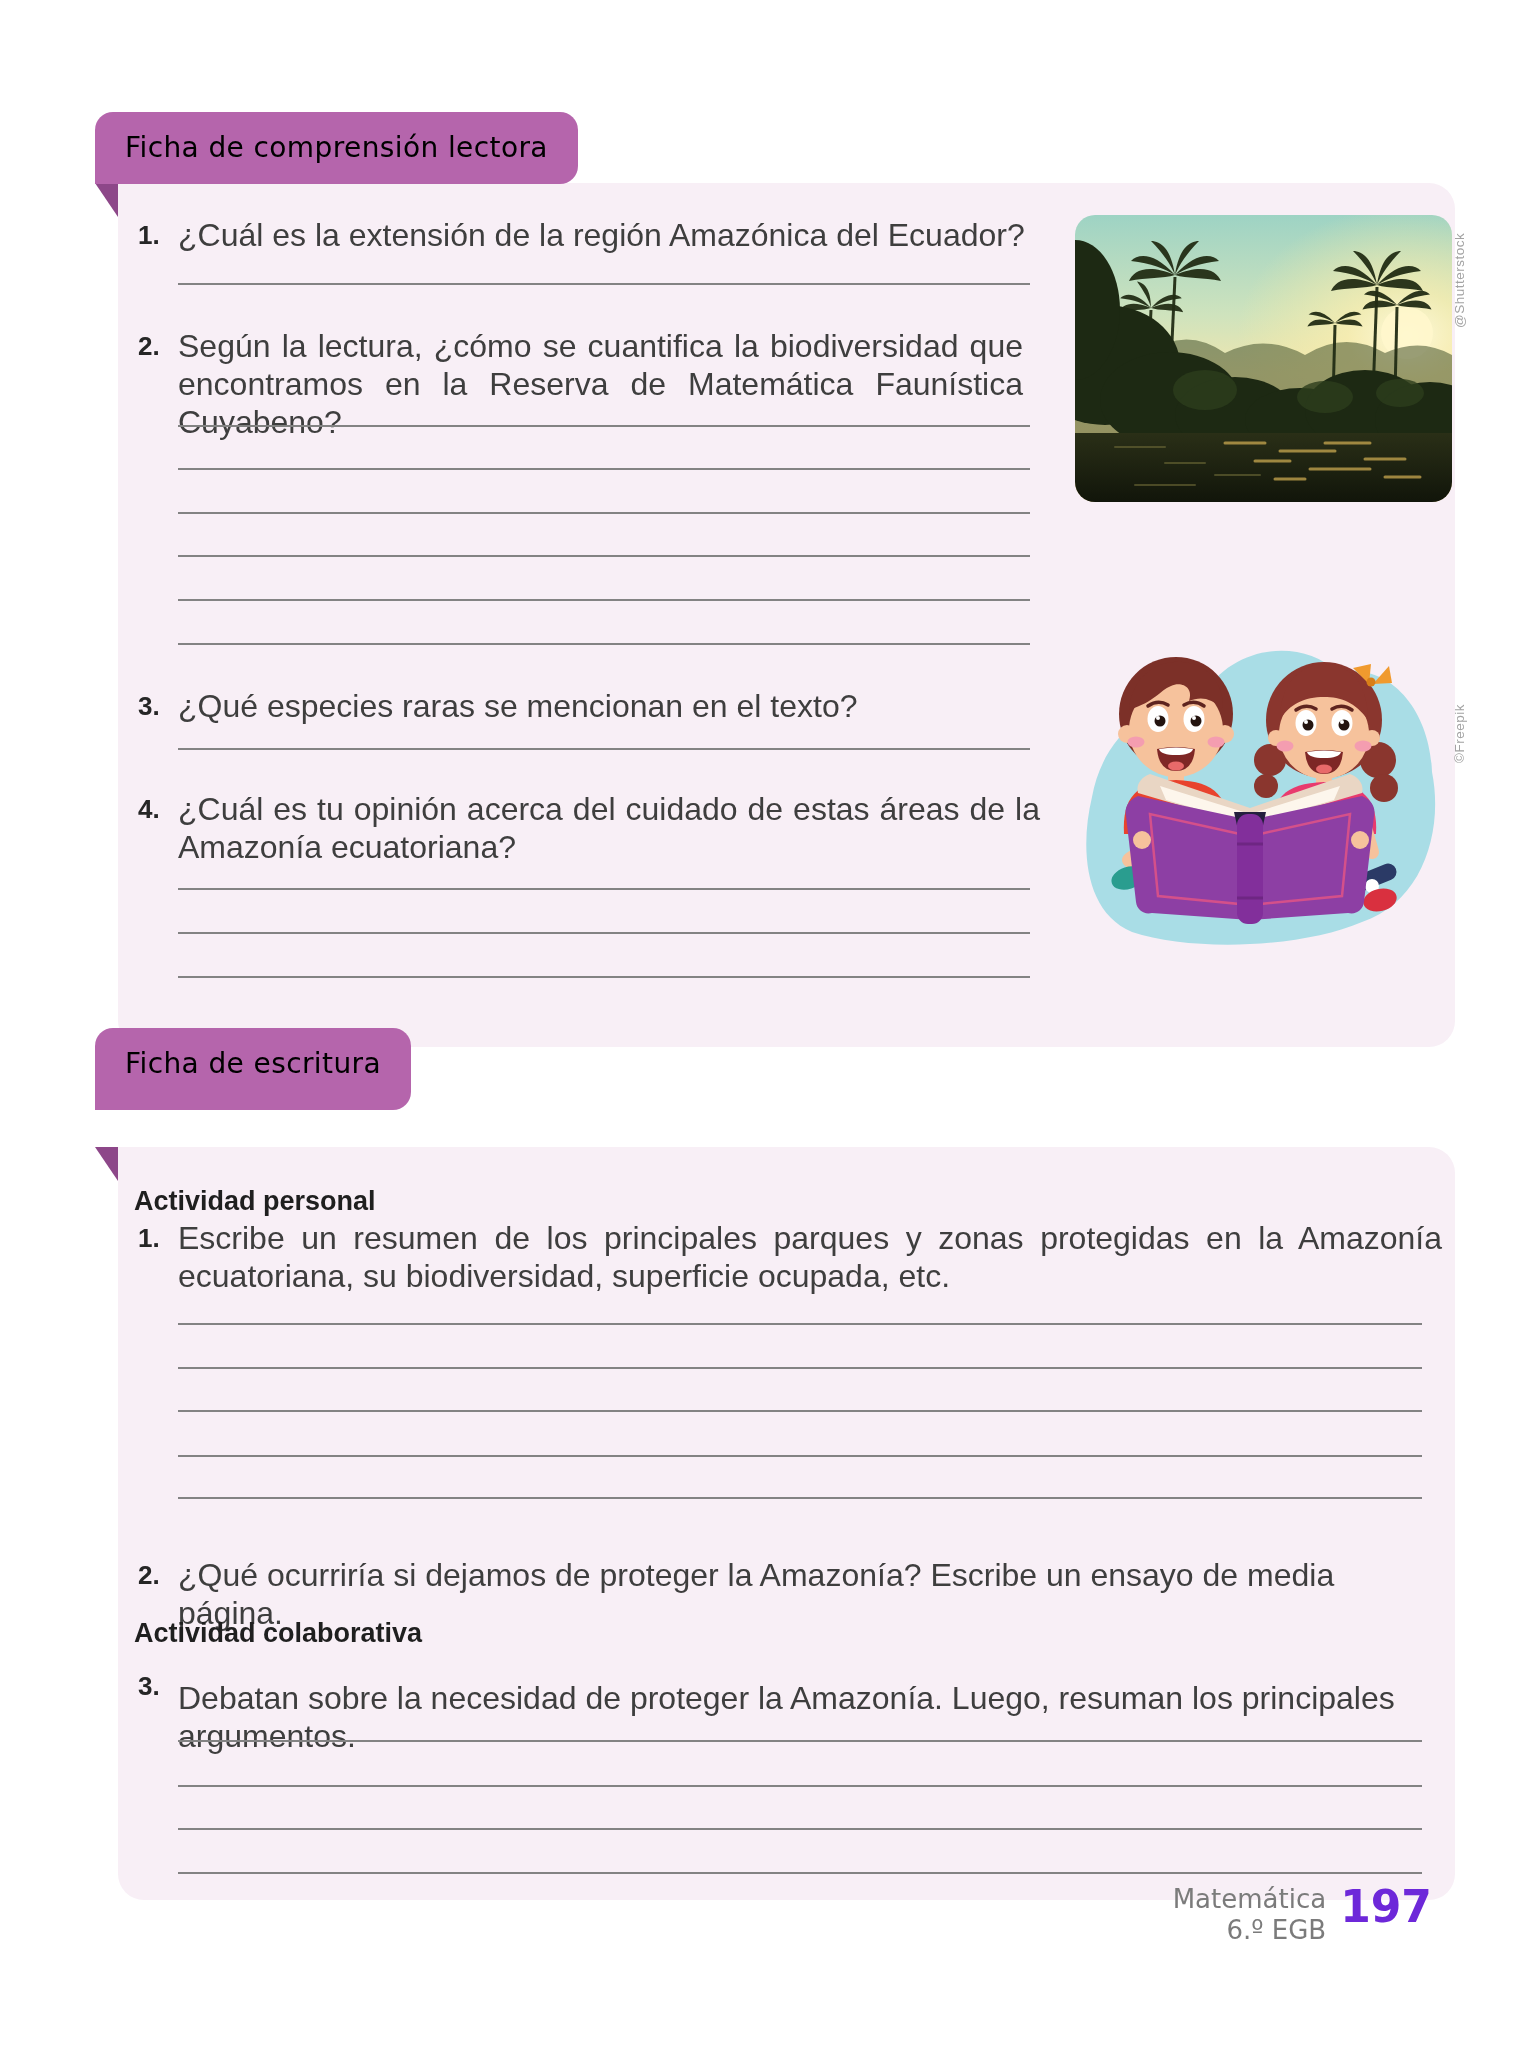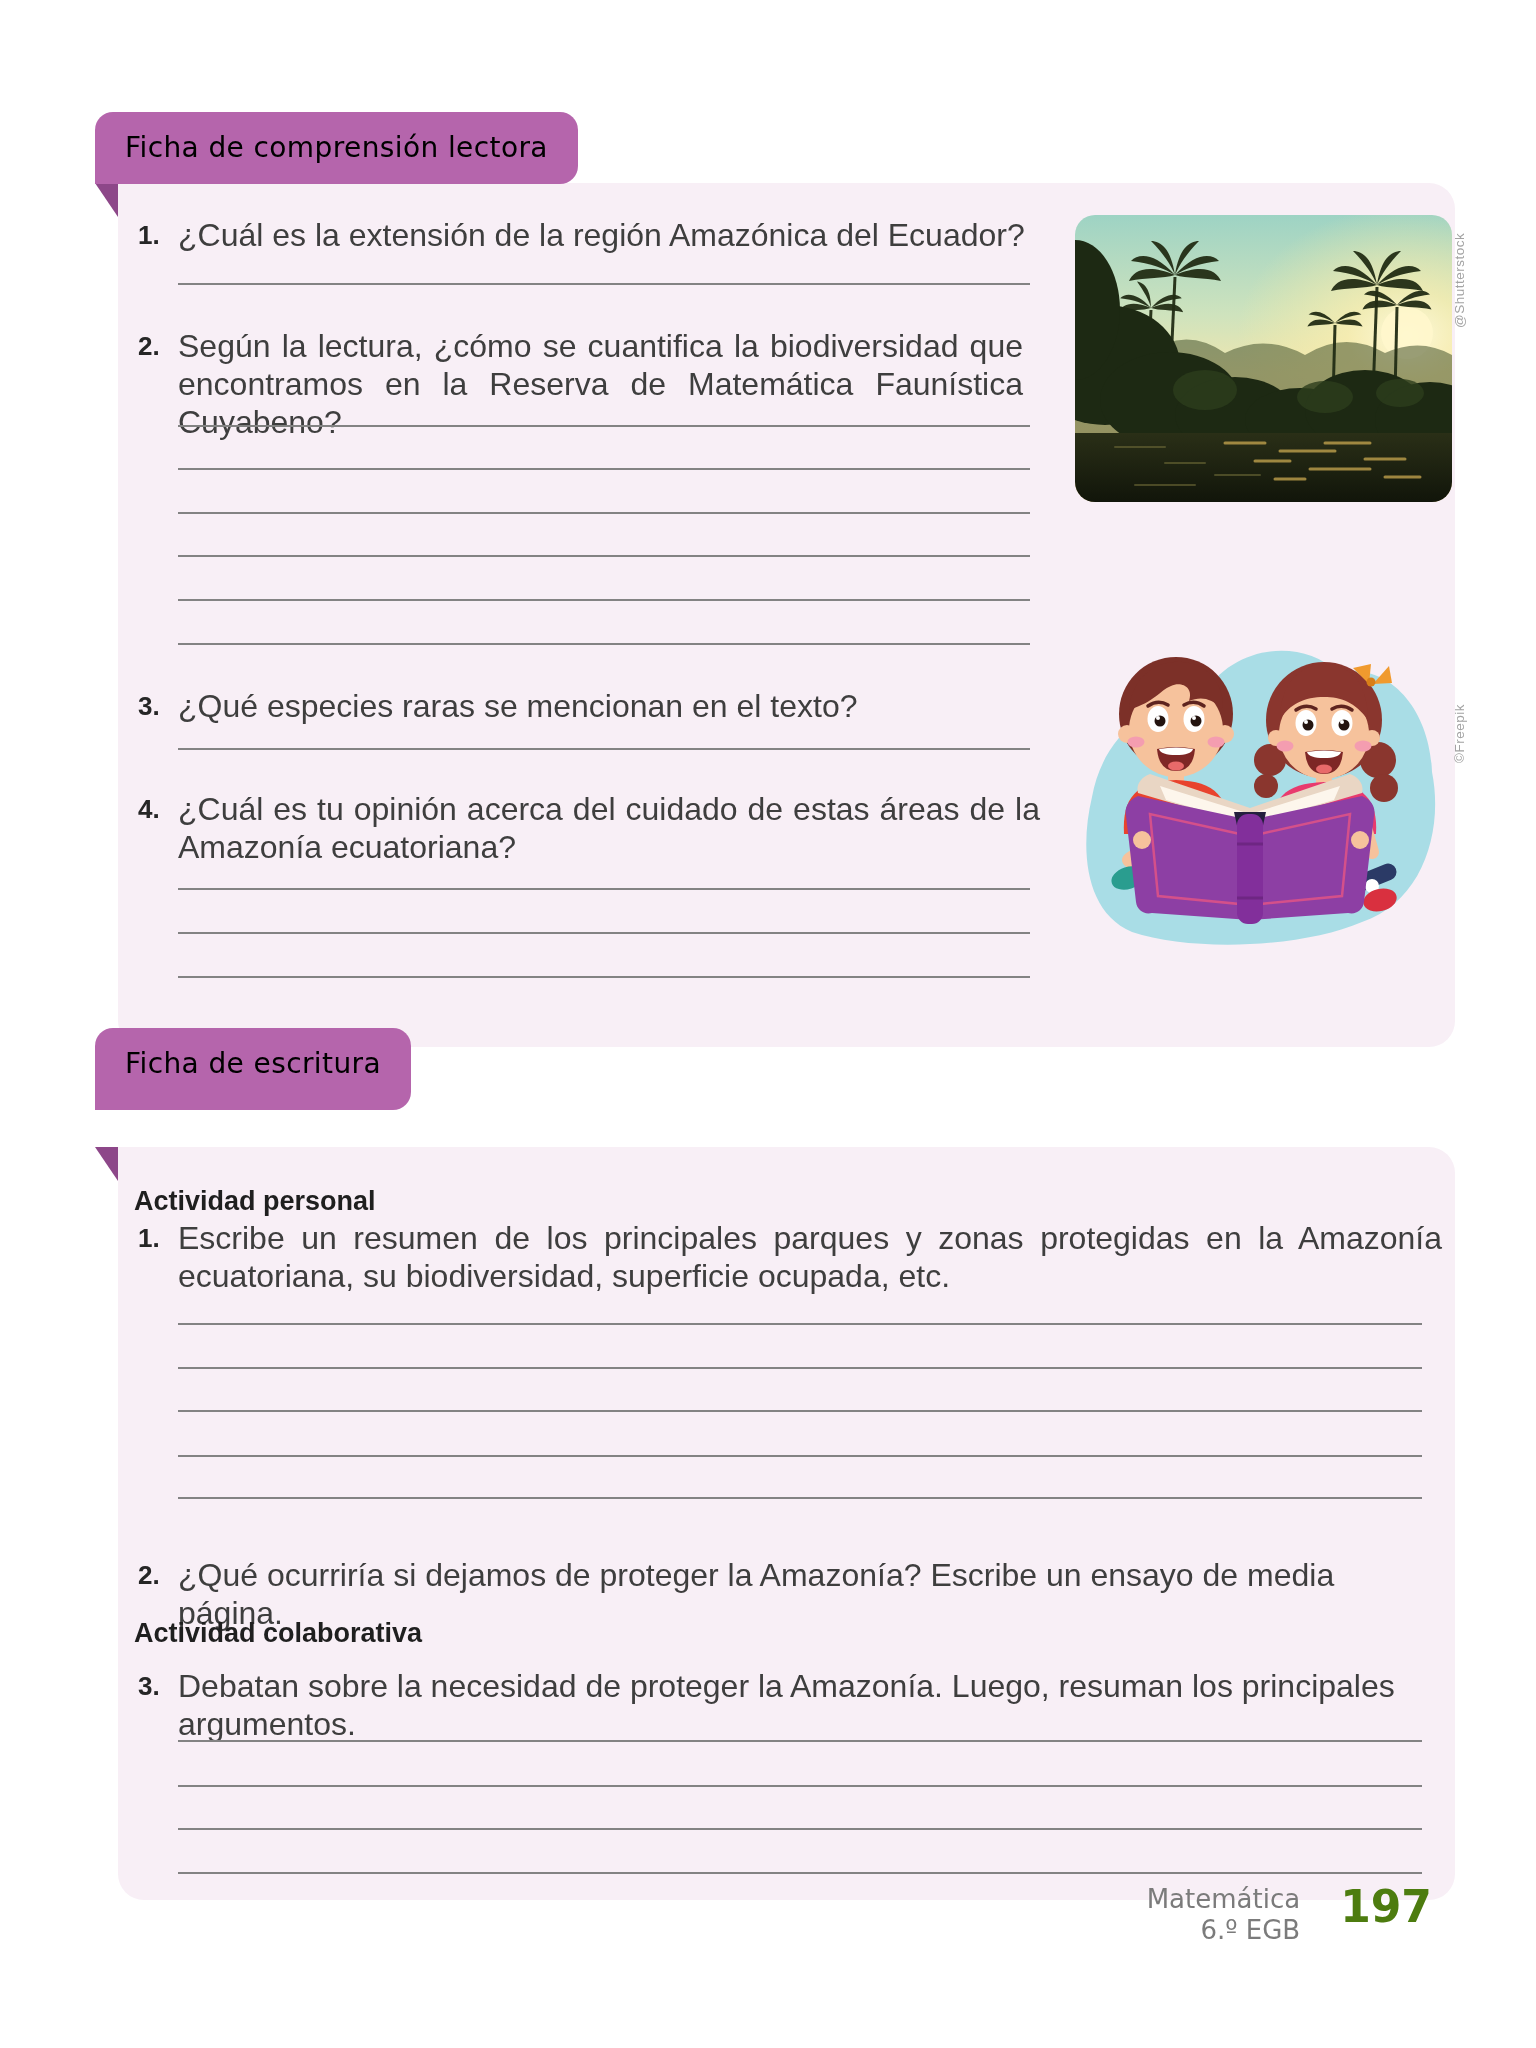--- a/index.html
+++ b/index.html
@@ -17,22 +17,22 @@
   .qtext{flex:1;font-size:32px;line-height:38px;color:#3e3e3e;text-align:justify;}
   .qtext.stretch{text-align:justify;text-align-last:justify;white-space:normal;}
   .heading{position:absolute;font-size:27px;font-weight:bold;color:#1f1f1f;z-index:4;}
   .ln{position:absolute;height:0;border-top:2px solid #838383;z-index:4;}
   .imgbox{position:absolute;border-radius:20px;overflow:hidden;z-index:4;}
   .credit{position:absolute;color:#a3a3a3;font-size:13.5px;letter-spacing:.5px;white-space:nowrap;
           transform:rotate(-90deg);transform-origin:left bottom;z-index:4;}
   .footer{position:absolute;top:1884px;right:104px;display:flex;gap:14px;align-items:flex-start;z-index:4;}
   .footer-text{text-align:right;font-family:"DejaVu Sans","Liberation Sans",sans-serif;
                font-size:26px;line-height:31px;color:#7b7b7b;}
-  .page-num{font-size:44px;line-height:46px;font-weight:bold;color:#4d7c0f;
-            font-family:"DejaVu Sans","Liberation Sans",sans-serif;margin-left:26px;}
+  .page-num{font-size:44px;line-height:46px;font-weight:bold;color:#6d28d9;
+            font-family:"DejaVu Sans","Liberation Sans",sans-serif;}
   svg{display:block;}
 </style>
 </head>
 <body>
 
 <div class="page">
 
   <div class="tab" style="left:95px;top:112px;">
     <span>Ficha de comprensión lectora</span>
   </div>
@@ -289,21 +289,21 @@
 
   <div class="q" style="left:138px;top:1556px;width:1304px;">
     <span class="qnum">2.</span>
     <span class="qtext" style="text-align:left;">¿Qué ocurriría si dejamos de proteger la Amazonía? Escribe un ensayo de media página.</span>
   </div>
 
   <div class="heading" style="left:134px;top:1618px;">Actividad colaborativa</div>
 
   <div class="q" style="left:138px;top:1667px;width:1304px;">
     <span class="qnum">3.</span>
-    <span class="qtext" style="text-align:left;">Debatan sobre la necesidad de proteger la Amazonía. Luego, resuman los principales argumentos.</span>
+    <span class="qtext" style="text-align:left;margin-top:12px;">Debatan sobre la necesidad de proteger la Amazonía. Luego, resuman los principales argumentos.</span>
   </div>
   <div class="ln" style="left:178px;top:1740px;width:1244px;"></div>
   <div class="ln" style="left:178px;top:1785px;width:1244px;"></div>
   <div class="ln" style="left:178px;top:1828px;width:1244px;"></div>
   <div class="ln" style="left:178px;top:1872px;width:1244px;"></div>
 
   <div class="footer">
     <div class="footer-text">
       <div>Matemática</div>
       <div>6.º EGB</div>

